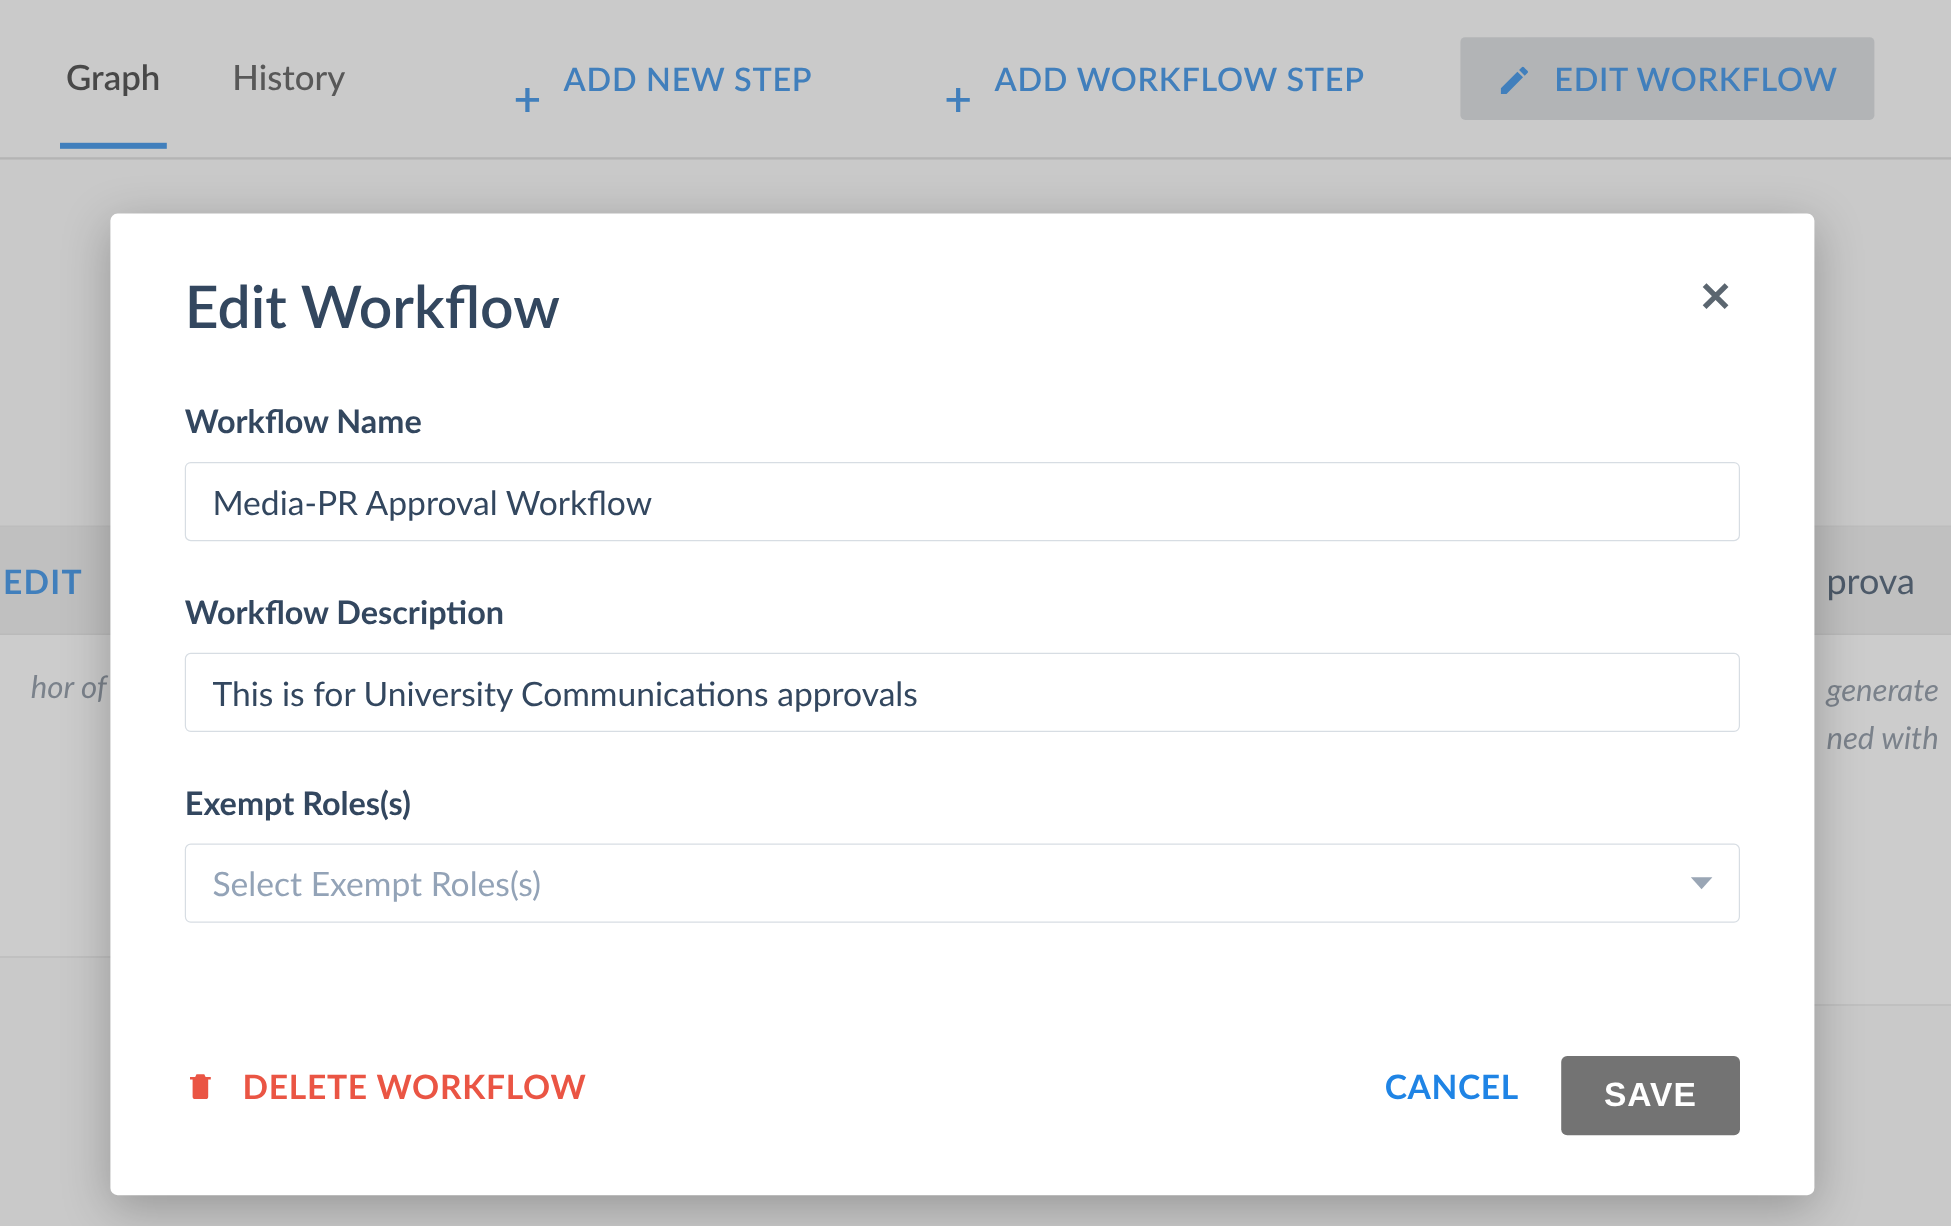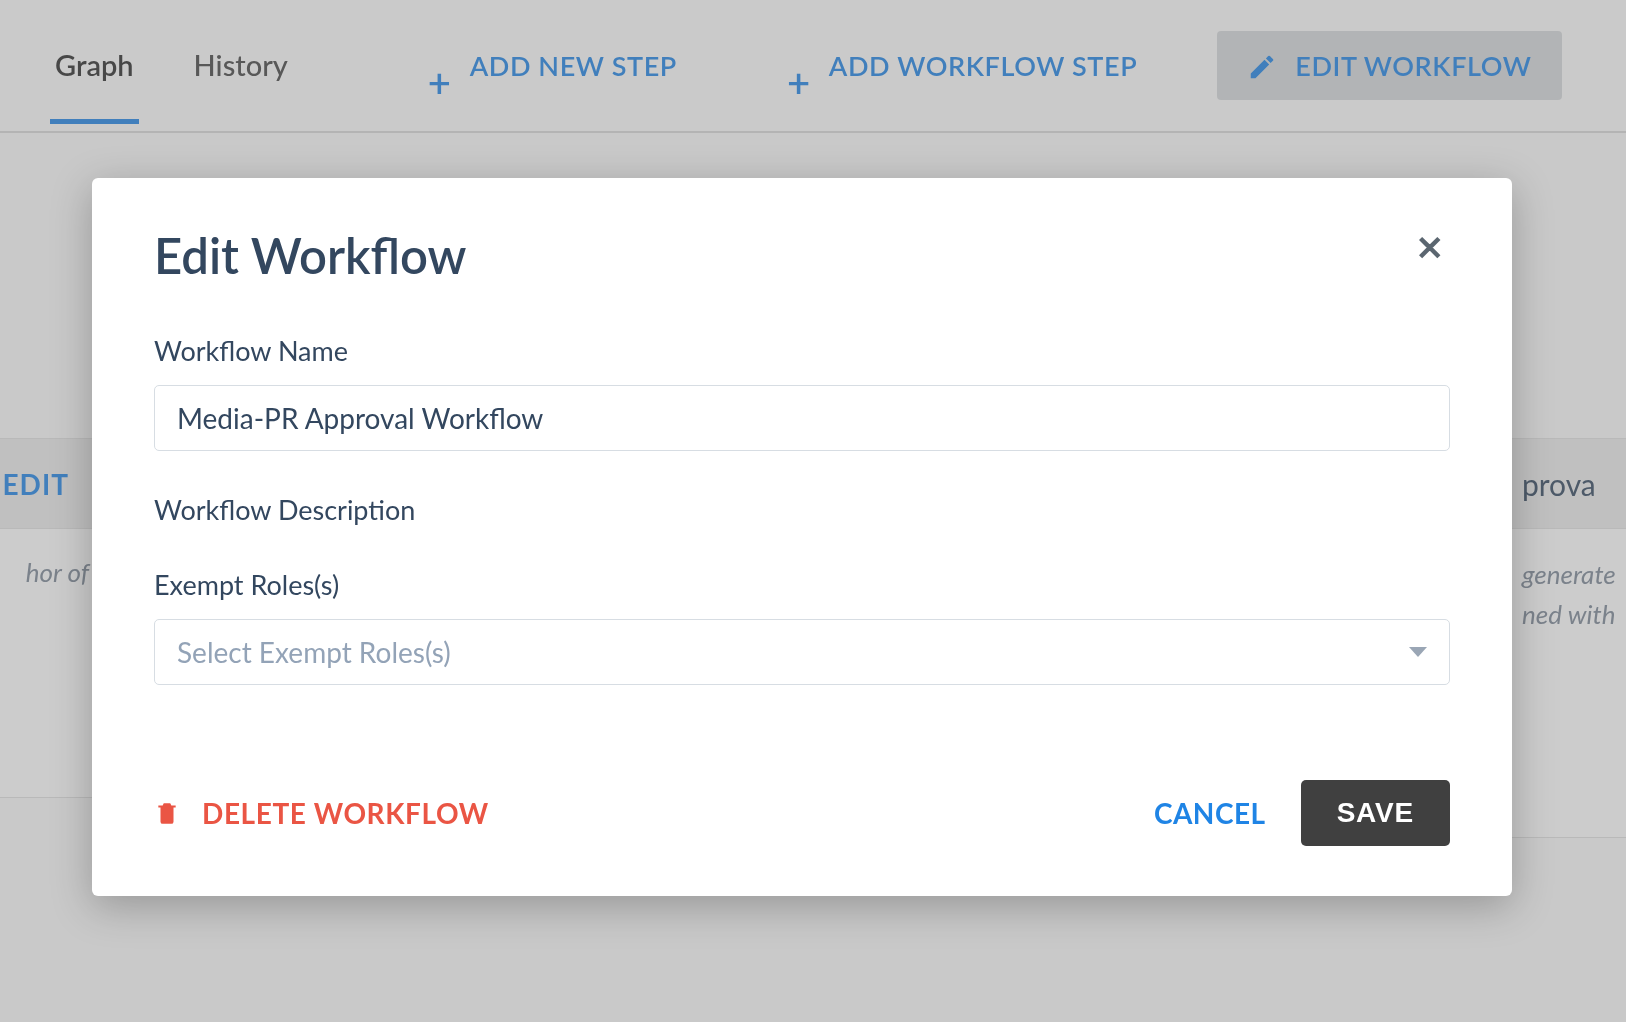--- a/index.html
+++ b/index.html
@@ -165,21 +165,21 @@
     cursor:pointer;
     line-height:1;
     padding:4px 6px;
   }
   .form-group{
     margin-top:50px;
   }
   .form-group + .form-group { margin-top:42px; }
   .label{
     font-size:27px;
-    font-weight:400;
+    font-weight:700;
     color:#33475f;
     margin-bottom:18px;
     display:block;
   }
   .text-input{
     width:100%;
     height:66px;
     border:1px solid #d7dde3;
     border-radius:5px;
     padding:0 22px;
@@ -235,29 +235,30 @@
     gap:35px;
   }
   .cancel-btn{
     color:#1f84e5;
     font-size:28px;
     font-weight:700;
     letter-spacing:0.5px;
     cursor:pointer;
   }
   .save-btn{
-    background:#404040;
+    background:#737373;
     color:#fff;
     font-size:28px;
     font-weight:600;
     letter-spacing:0.8px;
     padding:17px 36px;
     border-radius:5px;
     cursor:pointer;
     border:none;
+    margin-top:16px;
   }
 </style>
 </head>
 <body>
 
 <div class="page-backdrop">
   <div class="topbar">
     <div class="tab active">Graph</div>
     <div class="tab inactive">History</div>
 
@@ -302,20 +303,21 @@
     <div class="close-x">✕</div>
   </div>
 
   <div class="form-group">
     <label class="label">Workflow Name</label>
     <input class="text-input" type="text" value="Media-PR Approval Workflow" style="">
   </div>
 
   <div class="form-group">
     <label class="label">Workflow Description</label>
+    <input class="text-input" type="text" value="This is for University Communications approvals" style="">
   </div>
 
   <div class="form-group">
     <label class="label">Exempt Roles(s)</label>
     <div class="select-box">
       <span>Select Exempt Roles(s)</span>
       <span class="caret"></span>
     </div>
   </div>
 

